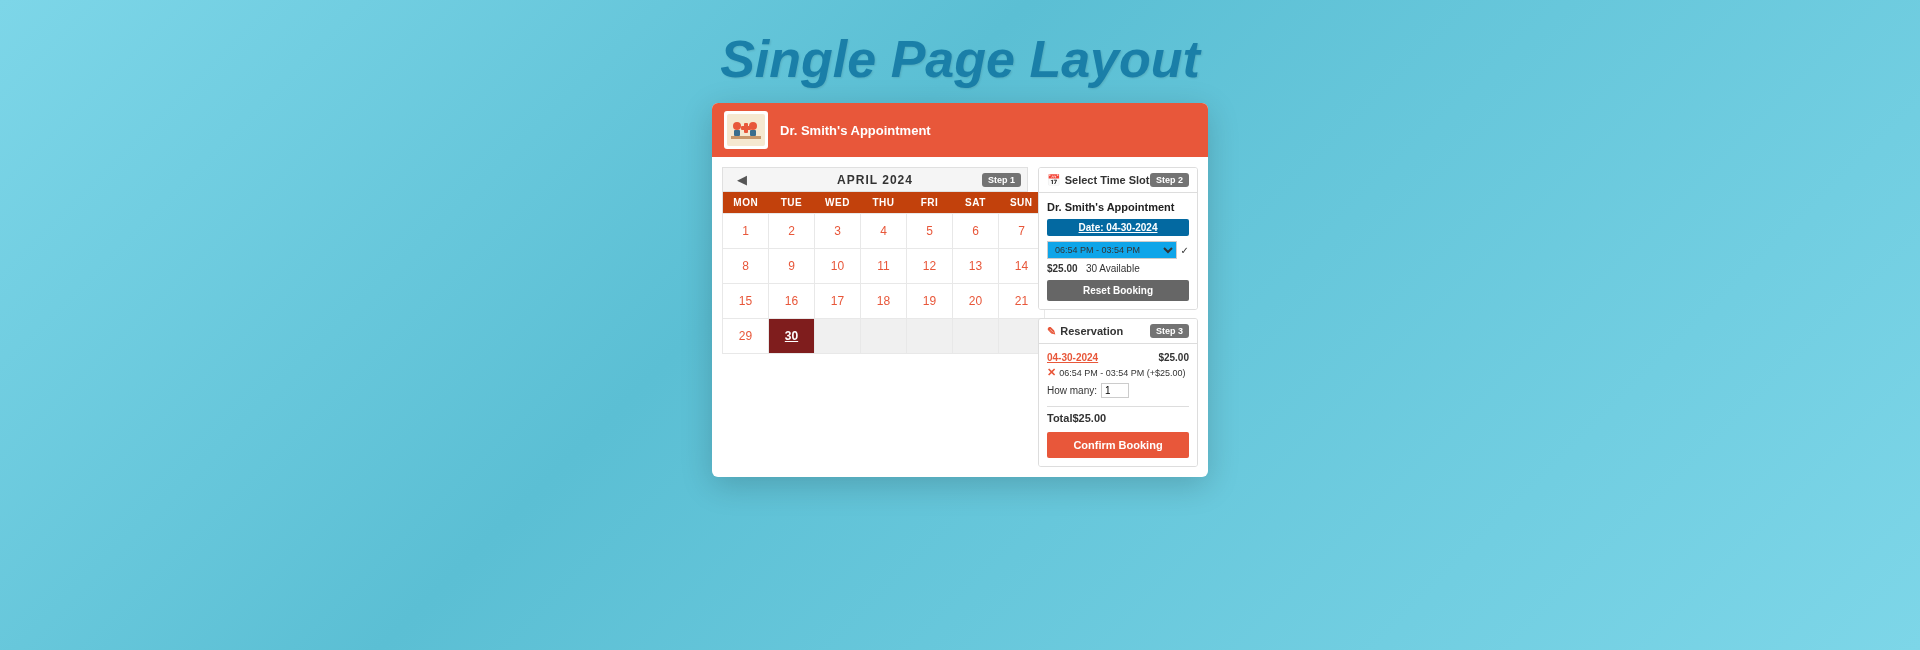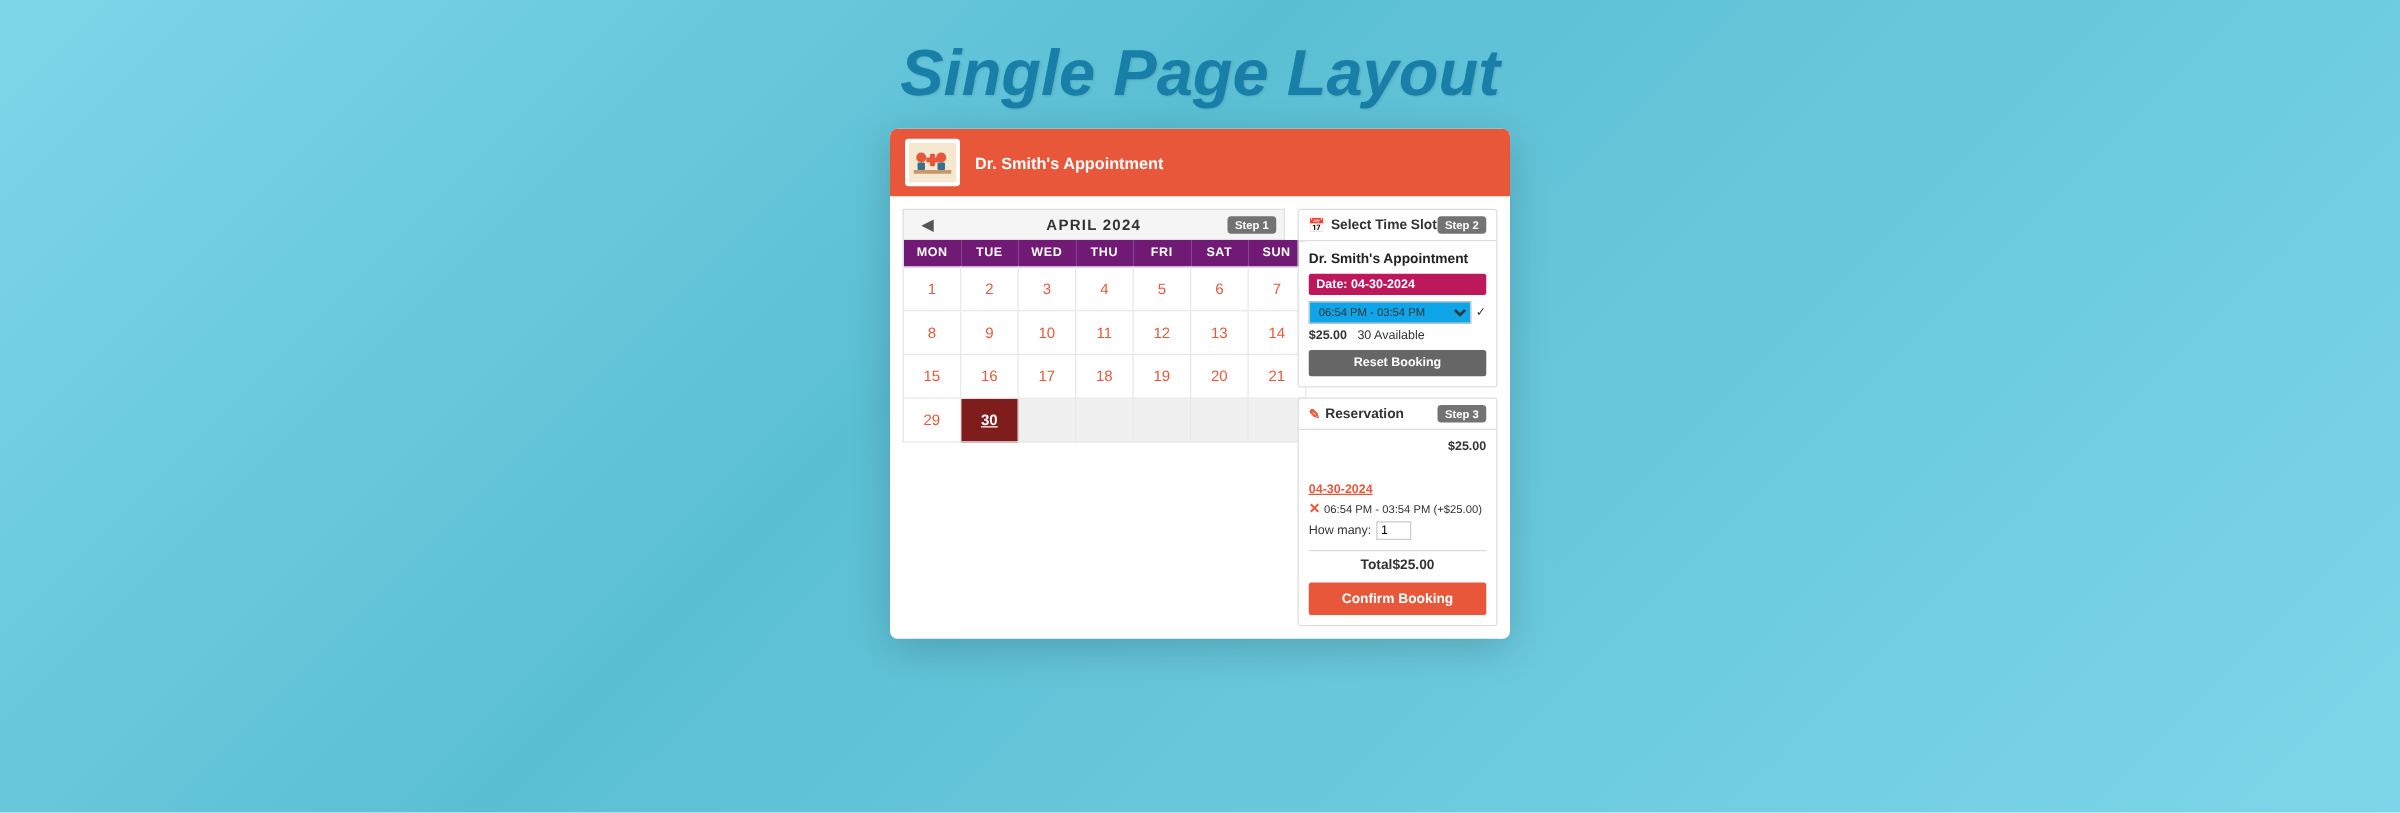--- a/index.html
+++ b/index.html
@@ -108,21 +108,21 @@
       top: 50%;
       transform: translateY(-50%);
     }
     .calendar-grid {
       width: 100%;
       border-collapse: collapse;
       border: 1px solid #e0e0e0;
       border-top: none;
     }
     .calendar-grid thead tr th {
-      background: #701a75;
+      background: #c2410c;
       color: #fff;
       font-size: 10px;
       font-weight: 700;
       padding: 5px 0;
       text-align: center;
       letter-spacing: 0.5px;
     }
     .calendar-grid tbody tr td {
       text-align: center;
       font-size: 12px;
@@ -175,28 +175,29 @@
       padding: 8px;
       background: #fff;
     }
     .appointment-name {
       font-size: 11px;
       font-weight: 700;
       color: #222;
       margin-bottom: 6px;
     }
     .date-bar {
-      background: #be185d;
-      color: #fff;
-      text-align: left;
+      background: #0369a1;
+      color: #fff;
+      text-align: center;
       font-size: 10px;
       font-weight: 600;
       padding: 3px 6px;
       border-radius: 2px;
       margin-bottom: 5px;
+      text-decoration: underline;
     }
     .time-select-row {
       display: flex;
       align-items: center;
       gap: 4px;
       margin-bottom: 4px;
     }
     .time-select {
       flex: 1;
       font-size: 9px;
@@ -229,21 +230,20 @@
     .reservation-date-row {
       display: flex;
       justify-content: space-between;
       margin-bottom: 3px;
     }
     .reservation-date {
       font-size: 10px;
       color: #e8573a;
       text-decoration: underline;
       font-weight: 600;
-      margin-top: 34px;
     }
     .reservation-price {
       font-size: 10px;
       font-weight: 700;
       color: #333;
     }
     .reservation-time-row {
       display: flex;
       align-items: center;
       gap: 3px;
@@ -270,21 +270,21 @@
     }
     .how-many-input {
       width: 28px;
       border: 1px solid #ccc;
       padding: 1px 3px;
       font-size: 10px;
       text-align: center;
     }
     .total-row {
       display: flex;
-      justify-content: center;
+      justify-content: flex-start;
       border-top: 1px solid #ddd;
       padding-top: 5px;
       margin-bottom: 8px;
     }
     .total-label {
       font-size: 11px;
       font-weight: 700;
       color: #333;
     }
     .total-amount {

